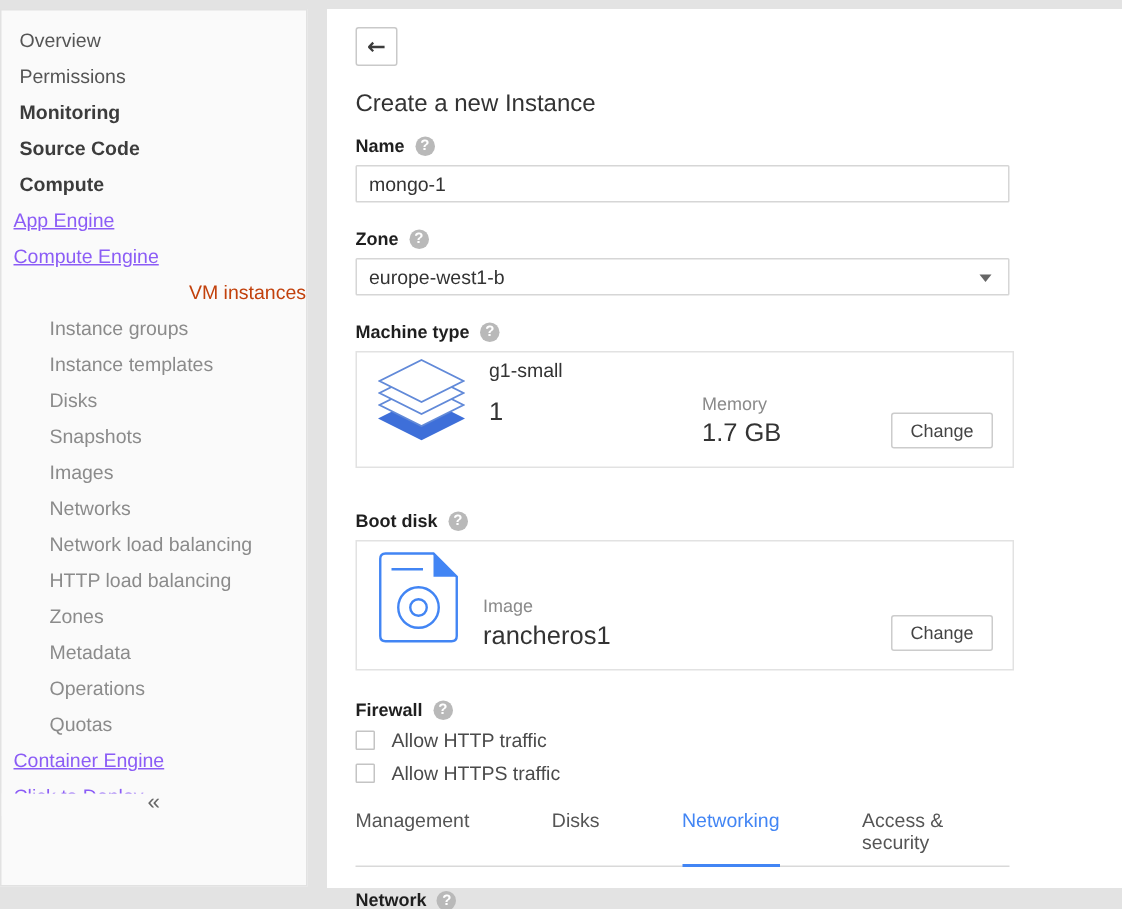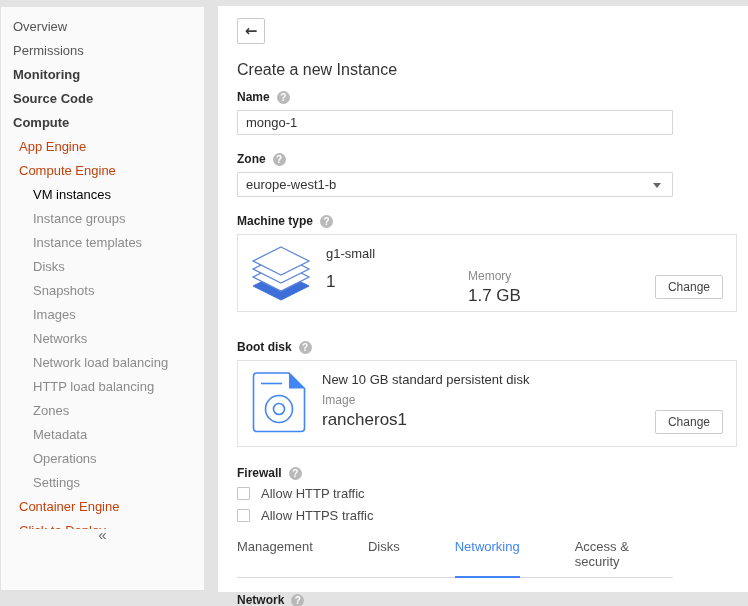--- a/index.html
+++ b/index.html
@@ -5,23 +5,23 @@
   * { margin:0; padding:0; box-sizing:border-box; }
   body { font-family:"Liberation Sans", sans-serif; }
   .screen { position:relative; width:748px; height:606px; background:#e3e3e3; overflow:hidden; }
 
   
   .sidebar { position:absolute; left:0; top:6px; width:205px; height:585px;
              background:#fafafa; border:1px solid #e2e2e2; padding-top:8px; overflow:hidden; }
   .s-item { height:24px; line-height:24px; font-size:13px; padding-left:12px;
             color:#555; white-space:nowrap; cursor:pointer; }
   .s-item.bold { font-weight:bold; color:#3c3c3c; }
-  .s-item.lvl1 { padding-left:18px; color:#c2410c; }
+  .s-item.lvl1 { padding-left:8px; color:#8b5cf6;text-decoration:underline; }
   .s-item.lvl2 { padding-left:32px; color:#8b8b8b; }
-  .s-item.active { color:#000000; }
+  .s-item.active { color:#c2410c;text-align:right; }
   .s-item.clipped { height:10px; overflow:hidden; }
   .collapse-bar { height:15px; line-height:12px; text-align:center; color:#666;
                   font-size:15px; cursor:pointer; background:#fafafa; }
 
   
   .main { position:absolute; left:218px; top:6px; width:530px; height:586px;
           background:#fff; padding:12px 0 0 19px; }
   .back-btn { width:28px; height:26px; background:#fff; border:1px solid #c9c9c9;
               border-radius:2px; font-size:15px; font-weight:bold; color:#3c3c3c;
               cursor:pointer; display:flex; align-items:center; justify-content:center;
@@ -37,22 +37,22 @@
   .text-input { width:436px; height:25px; border:1px solid #d6d6d6; border-radius:1px;
                 font-size:13px; color:#333; padding:0 8px; margin-bottom:17px;
                 font-family:"Liberation Sans", sans-serif; background:#fff; }
   .select-box { position:relative; width:436px; height:25px; border:1px solid #d6d6d6;
                 border-radius:1px; background:#fff; margin-bottom:17px; cursor:pointer; }
   .select-box .sel-text { font-size:13px; color:#333; line-height:23px; padding-left:8px; }
   .dd-arrow { position:absolute; right:11px; top:10px; width:0; height:0;
               border-left:4px solid transparent; border-right:4px solid transparent;
               border-top:5px solid #666; }
 
-  .card { position:relative; width:500px; border:1px solid #e2e2e2; background:#fff;
-          display:flex; padding:11px 13px 12px 14px; }
+  .card { position:relative; width:439px; border:1px solid #e2e2e2; background:#fff;
+          display:flex; padding:11px 13px 12px 14px;align-items:flex-end; }
   .card-mt { height:78px; margin-bottom:28px; }
   .card-bd { height:87px; margin-bottom:19px; }
   .card-icon { flex:none; margin-right:16px; }
   .card-body { flex:1; min-width:0; }
   .card-title { font-size:13px; color:#333; }
   .spec-row { display:flex; margin-top:8px; }
   .spec-col1 { width:142px; }
   .spec-label { font-size:12px; color:#8a8a8a; }
   .spec-value { font-size:17px; color:#333; margin-top:3px; }
   .img-label { font-size:12px; color:#8a8a8a; margin-top:6px; }
@@ -92,21 +92,21 @@
     <div class="s-item lvl2">Instance templates</div>
     <div class="s-item lvl2">Disks</div>
     <div class="s-item lvl2">Snapshots</div>
     <div class="s-item lvl2">Images</div>
     <div class="s-item lvl2">Networks</div>
     <div class="s-item lvl2">Network load balancing</div>
     <div class="s-item lvl2">HTTP load balancing</div>
     <div class="s-item lvl2">Zones</div>
     <div class="s-item lvl2">Metadata</div>
     <div class="s-item lvl2">Operations</div>
-    <div class="s-item lvl2">Settings</div>
+    <div class="s-item lvl2">Quotas</div>
     <div class="s-item lvl1">Container Engine</div>
     <div class="s-item lvl1 clipped">Click to Deploy</div>
     <div class="collapse-bar">
       <span>«</span>
     </div>
   </div>
 
   <div class="main">
 
     <button class="back-btn">
@@ -170,21 +170,20 @@
       <div class="card-icon">
         <svg width="54" height="61" viewBox="0 0 54 61">
           <path d="M37,1 L5,1 Q1.5,1 1.5,4.5 L1.5,56 Q1.5,59.5 5,59.5 L49,59.5 Q52.5,59.5 52.5,56 L52.5,16.5 L37,1 Z" fill="#ffffff" stroke="#4285f4" stroke-width="1.6"></path>
           <polygon points="37,1 52.5,16.5 37,16.5" fill="#4285f4"></polygon>
           <line x1="9" y1="11.5" x2="30" y2="11.5" stroke="#4285f4" stroke-width="1.6"></line>
           <circle cx="27" cy="37" r="13.5" fill="none" stroke="#4285f4" stroke-width="1.6"></circle>
           <circle cx="27" cy="37" r="5.5" fill="none" stroke="#4285f4" stroke-width="1.6"></circle>
         </svg>
       </div>
       <div class="card-body">
-        <div class="card-title">New 10 GB standard persistent disk</div>
         <div class="img-label">Image</div>
         <div class="img-value">rancheros1</div>
       </div>
       <button class="change-btn">Change</button>
     </div>
 
     
     <div class="field-label">
       <span>Firewall</span>
       <span class="help">?</span>

